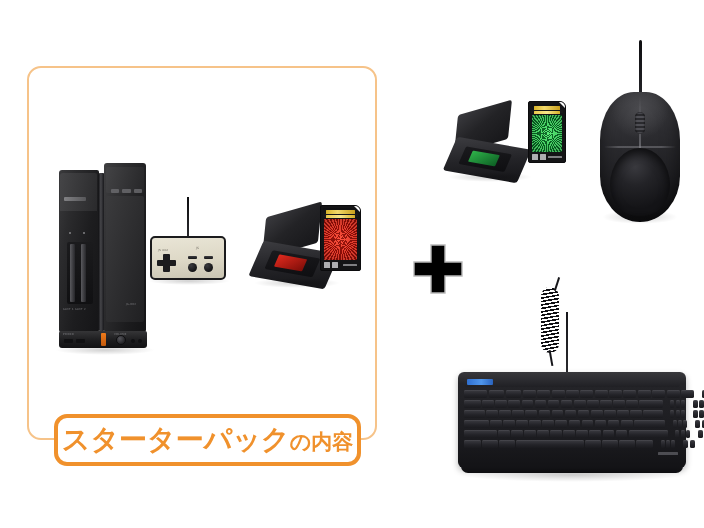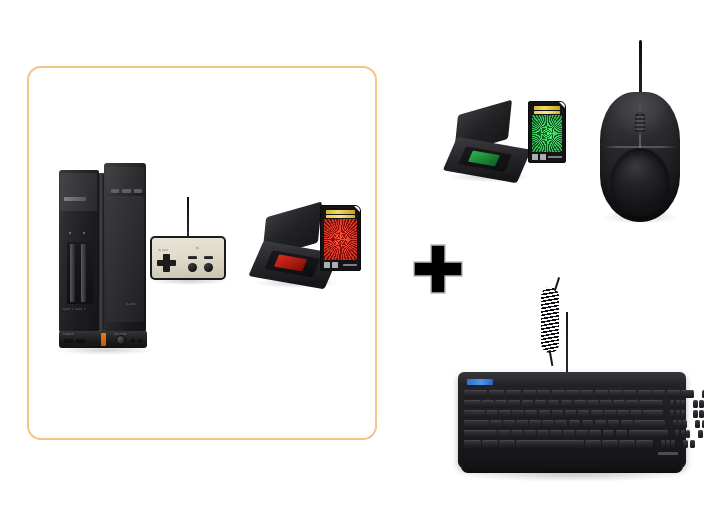--- a/index.html
+++ b/index.html
@@ -389,20 +389,23 @@
     </div>
     <div class="cart-art red"></div>
     <div class="cart-foot">
       <i></i>
       <i></i>
       <span class="code"></span>
     </div>
     <div class="cart-notch"></div>
   </div>
 
+  <div class="pack-badge">
+    <span class="pack-badge-text"><span>スターターパック</span><span class="small">の内容</span></span>
+  </div>
 
   <div class="plus-sign">
     <svg viewBox="0 0 52 52" width="52" height="52" aria-hidden="true">
       <path d="M19 2 h14 v17 h17 v14 h-17 v17 h-14 v-17 h-17 v-14 h17 z" fill="#000000" stroke="#b8b8b8" stroke-width="1.4"></path>
     </svg>
   </div>
 
   <div class="figure case" style="left:448px;top:108px;width:88px;height:86px;">
     <div class="case-lid" style="left:8px;top:0px;width:54px;height:38px;transform:skewY(-16deg) skewX(-6deg);"></div>
     <div class="case-tray" style="left:2px;top:34px;width:74px;height:36px;transform:skewY(10deg) skewX(-22deg);">

